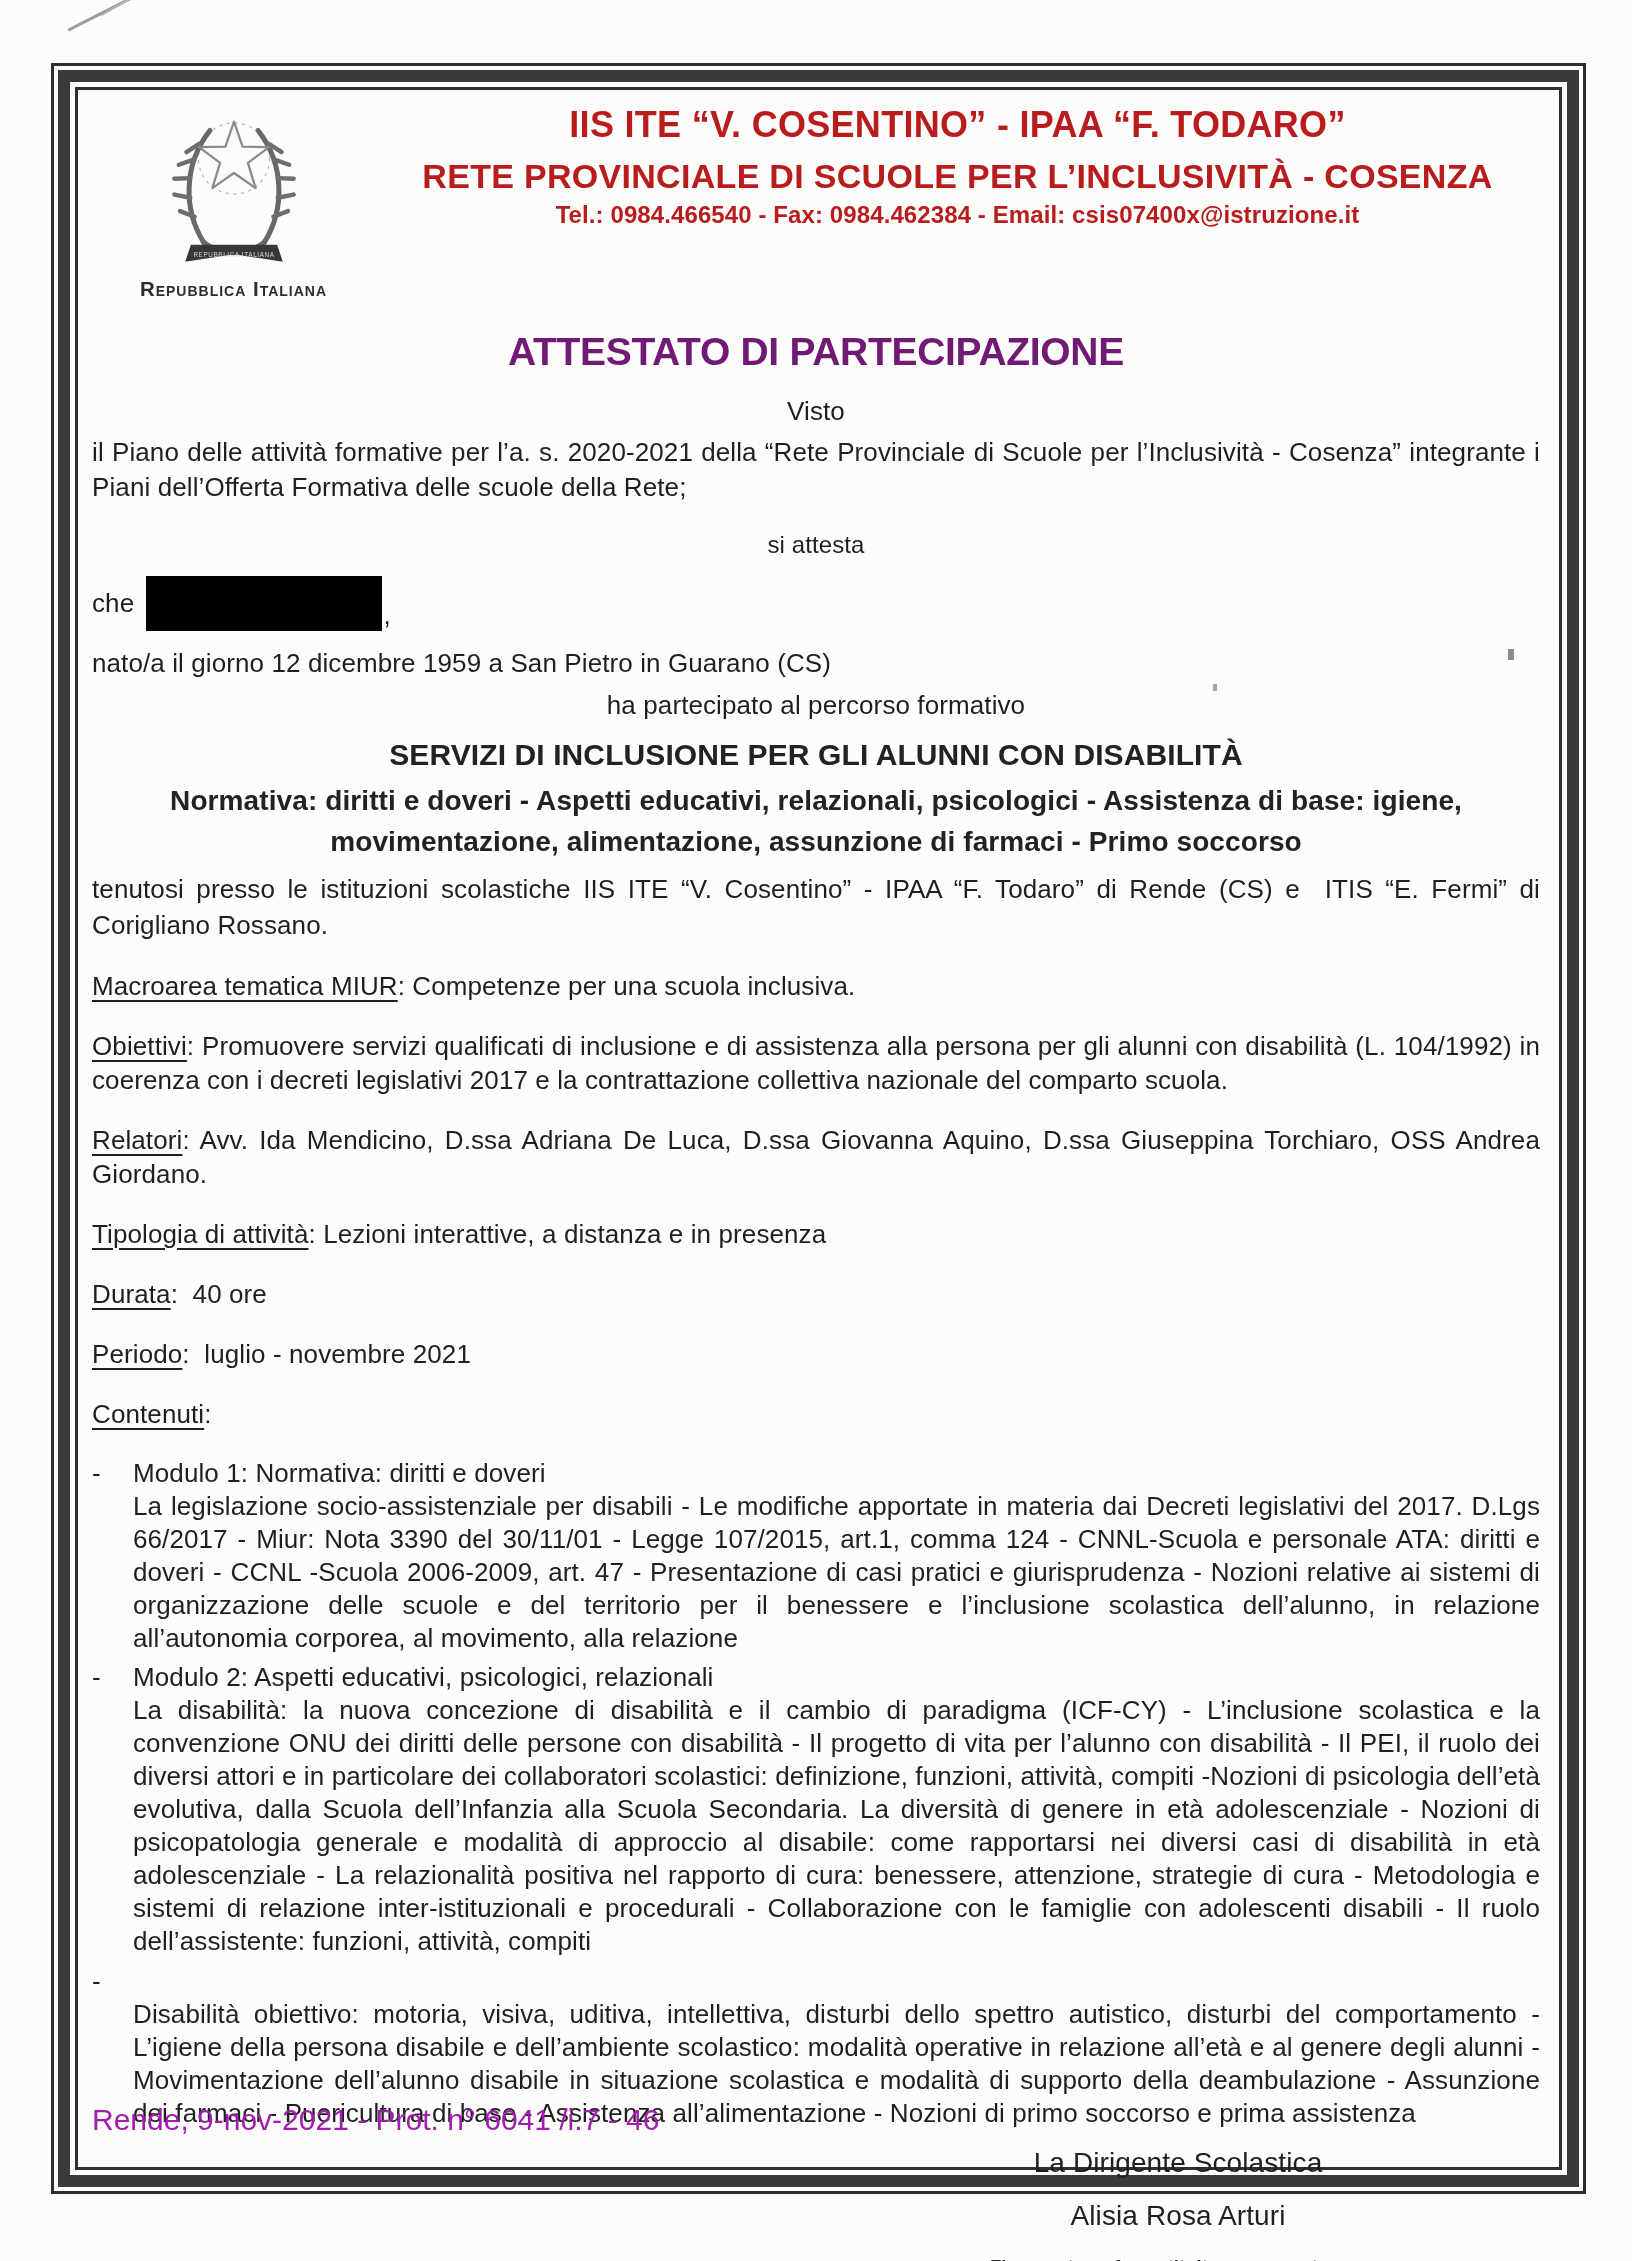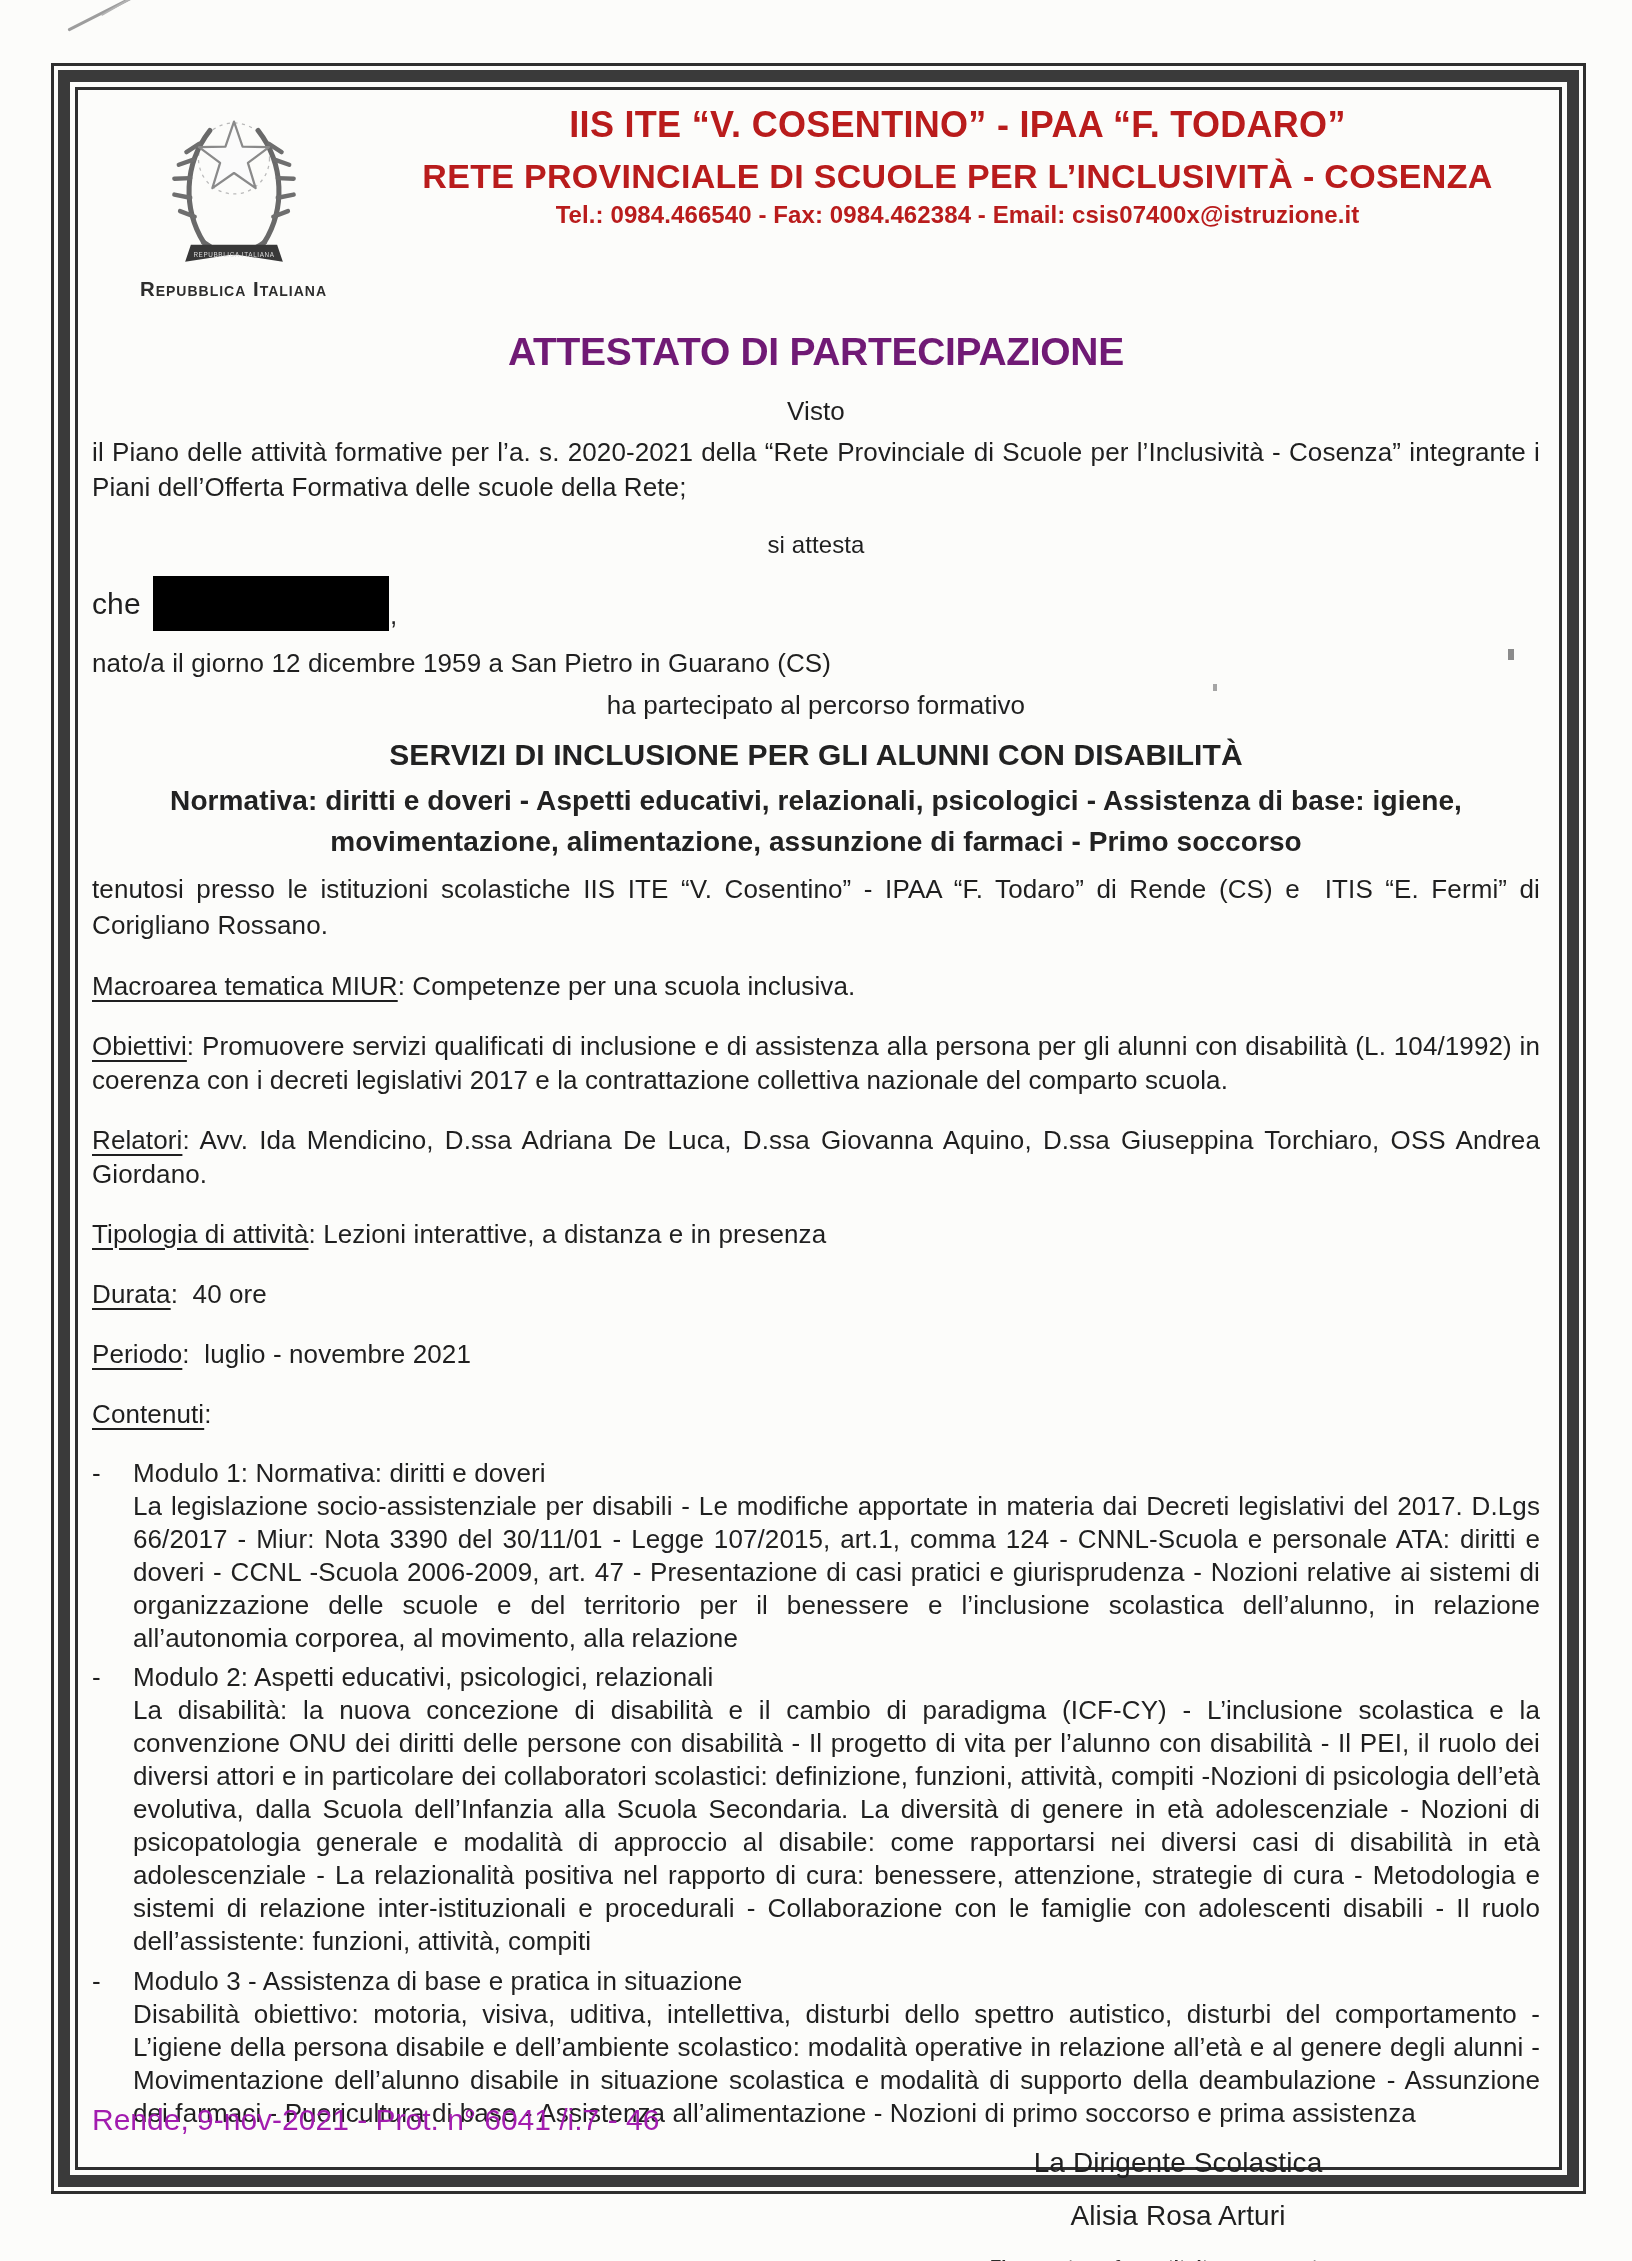--- a/index.html
+++ b/index.html
@@ -33,21 +33,21 @@
   .h-line3{font-size:24px;margin-top:12px;}
   .h-line4{font-size:24px;margin-top:5.3px;}
 
   .doc-title{text-align:center;font-weight:bold;font-size:39px;letter-spacing:-0.3px;margin-top:29px;color:#701a75;}
   .centered{text-align:center;}
   .visto{margin-top:22.4px;font-size:26px;}
   .body-par{margin-top:8px;line-height:35px;text-align:justify;}
   .si-attesta{margin-top:20px;font-size:24px;}
 
   .che-row{margin-top:17px;display:flex;align-items:center;}
-  .che-label{font-size:30px;}
+  .che-label{font-size:26px;}
   .redacted{display:inline-block;width:236px;height:55px;background:#000;margin-left:12px;}
   .redacted-comma{font-size:26px;margin-left:1.3px;align-self:flex-end;}
 
   .birth-line{margin-top:16px;line-height:33px;}
   .participation{margin-top:9.2px;}
 
   .course-title{margin-top:17px;text-align:center;font-weight:bold;font-size:30px;color:#222;}
   .course-subtitle{margin-top:8px;text-align:center;font-weight:bold;font-size:28px;line-height:41px;color:#222;}
   .held-at{margin-top:9.2px;line-height:36px;text-align:justify;white-space:pre-wrap;}
 
@@ -170,21 +170,20 @@
       <div class="module">
         <div class="module-title">
           <span class="module-dash">-</span>
           <span>Modulo 2: Aspetti educativi, psicologici, relazionali</span>
         </div>
         <p class="module-body">La disabilità: la nuova concezione di disabilità e il cambio di paradigma (ICF-CY) - L’inclusione scolastica e la convenzione ONU dei diritti delle persone con disabilità - Il progetto di vita per l’alunno con disabilità - Il PEI, il ruolo dei diversi attori e in particolare dei collaboratori scolastici: definizione, funzioni, attività, compiti -Nozioni di psicologia dell’età evolutiva, dalla Scuola dell’Infanzia alla Scuola Secondaria. La diversità di genere in età adolescenziale - Nozioni di psicopatologia generale e modalità di approccio al disabile: come rapportarsi nei diversi casi di disabilità in età adolescenziale - La relazionalità positiva nel rapporto di cura: benessere, attenzione, strategie di cura - Metodologia e sistemi di relazione inter-istituzionali e procedurali - Collaborazione con le famiglie con adolescenti disabili - Il ruolo dell’assistente: funzioni, attività, compiti</p>
       </div>
       <div class="module">
         <div class="module-title">
           <span class="module-dash">-</span>
-          <span>Modulo 3 - Assistenza di base e pratica  in situazione</span>
         </div>
         <p class="module-body">Disabilità obiettivo: motoria, visiva, uditiva, intellettiva, disturbi dello spettro autistico, disturbi del comportamento - L’igiene della persona disabile e dell’ambiente scolastico: modalità operative in relazione all’età e al genere degli alunni - Movimentazione dell’alunno disabile in situazione scolastica e modalità di supporto della deambulazione - Assunzione dei farmaci - Puericultura di base -  Assistenza all’alimentazione - Nozioni di primo soccorso e prima assistenza</p>
       </div>
     </div>
 
     <div class="sig-block">
       <div class="sig-role">La Dirigente Scolastica</div>
       <div class="sig-name">Alisia Rosa Arturi</div>
       <div class="sig-note">
         <div>Firma autografa sostituita a  mezzo stampa</div>

